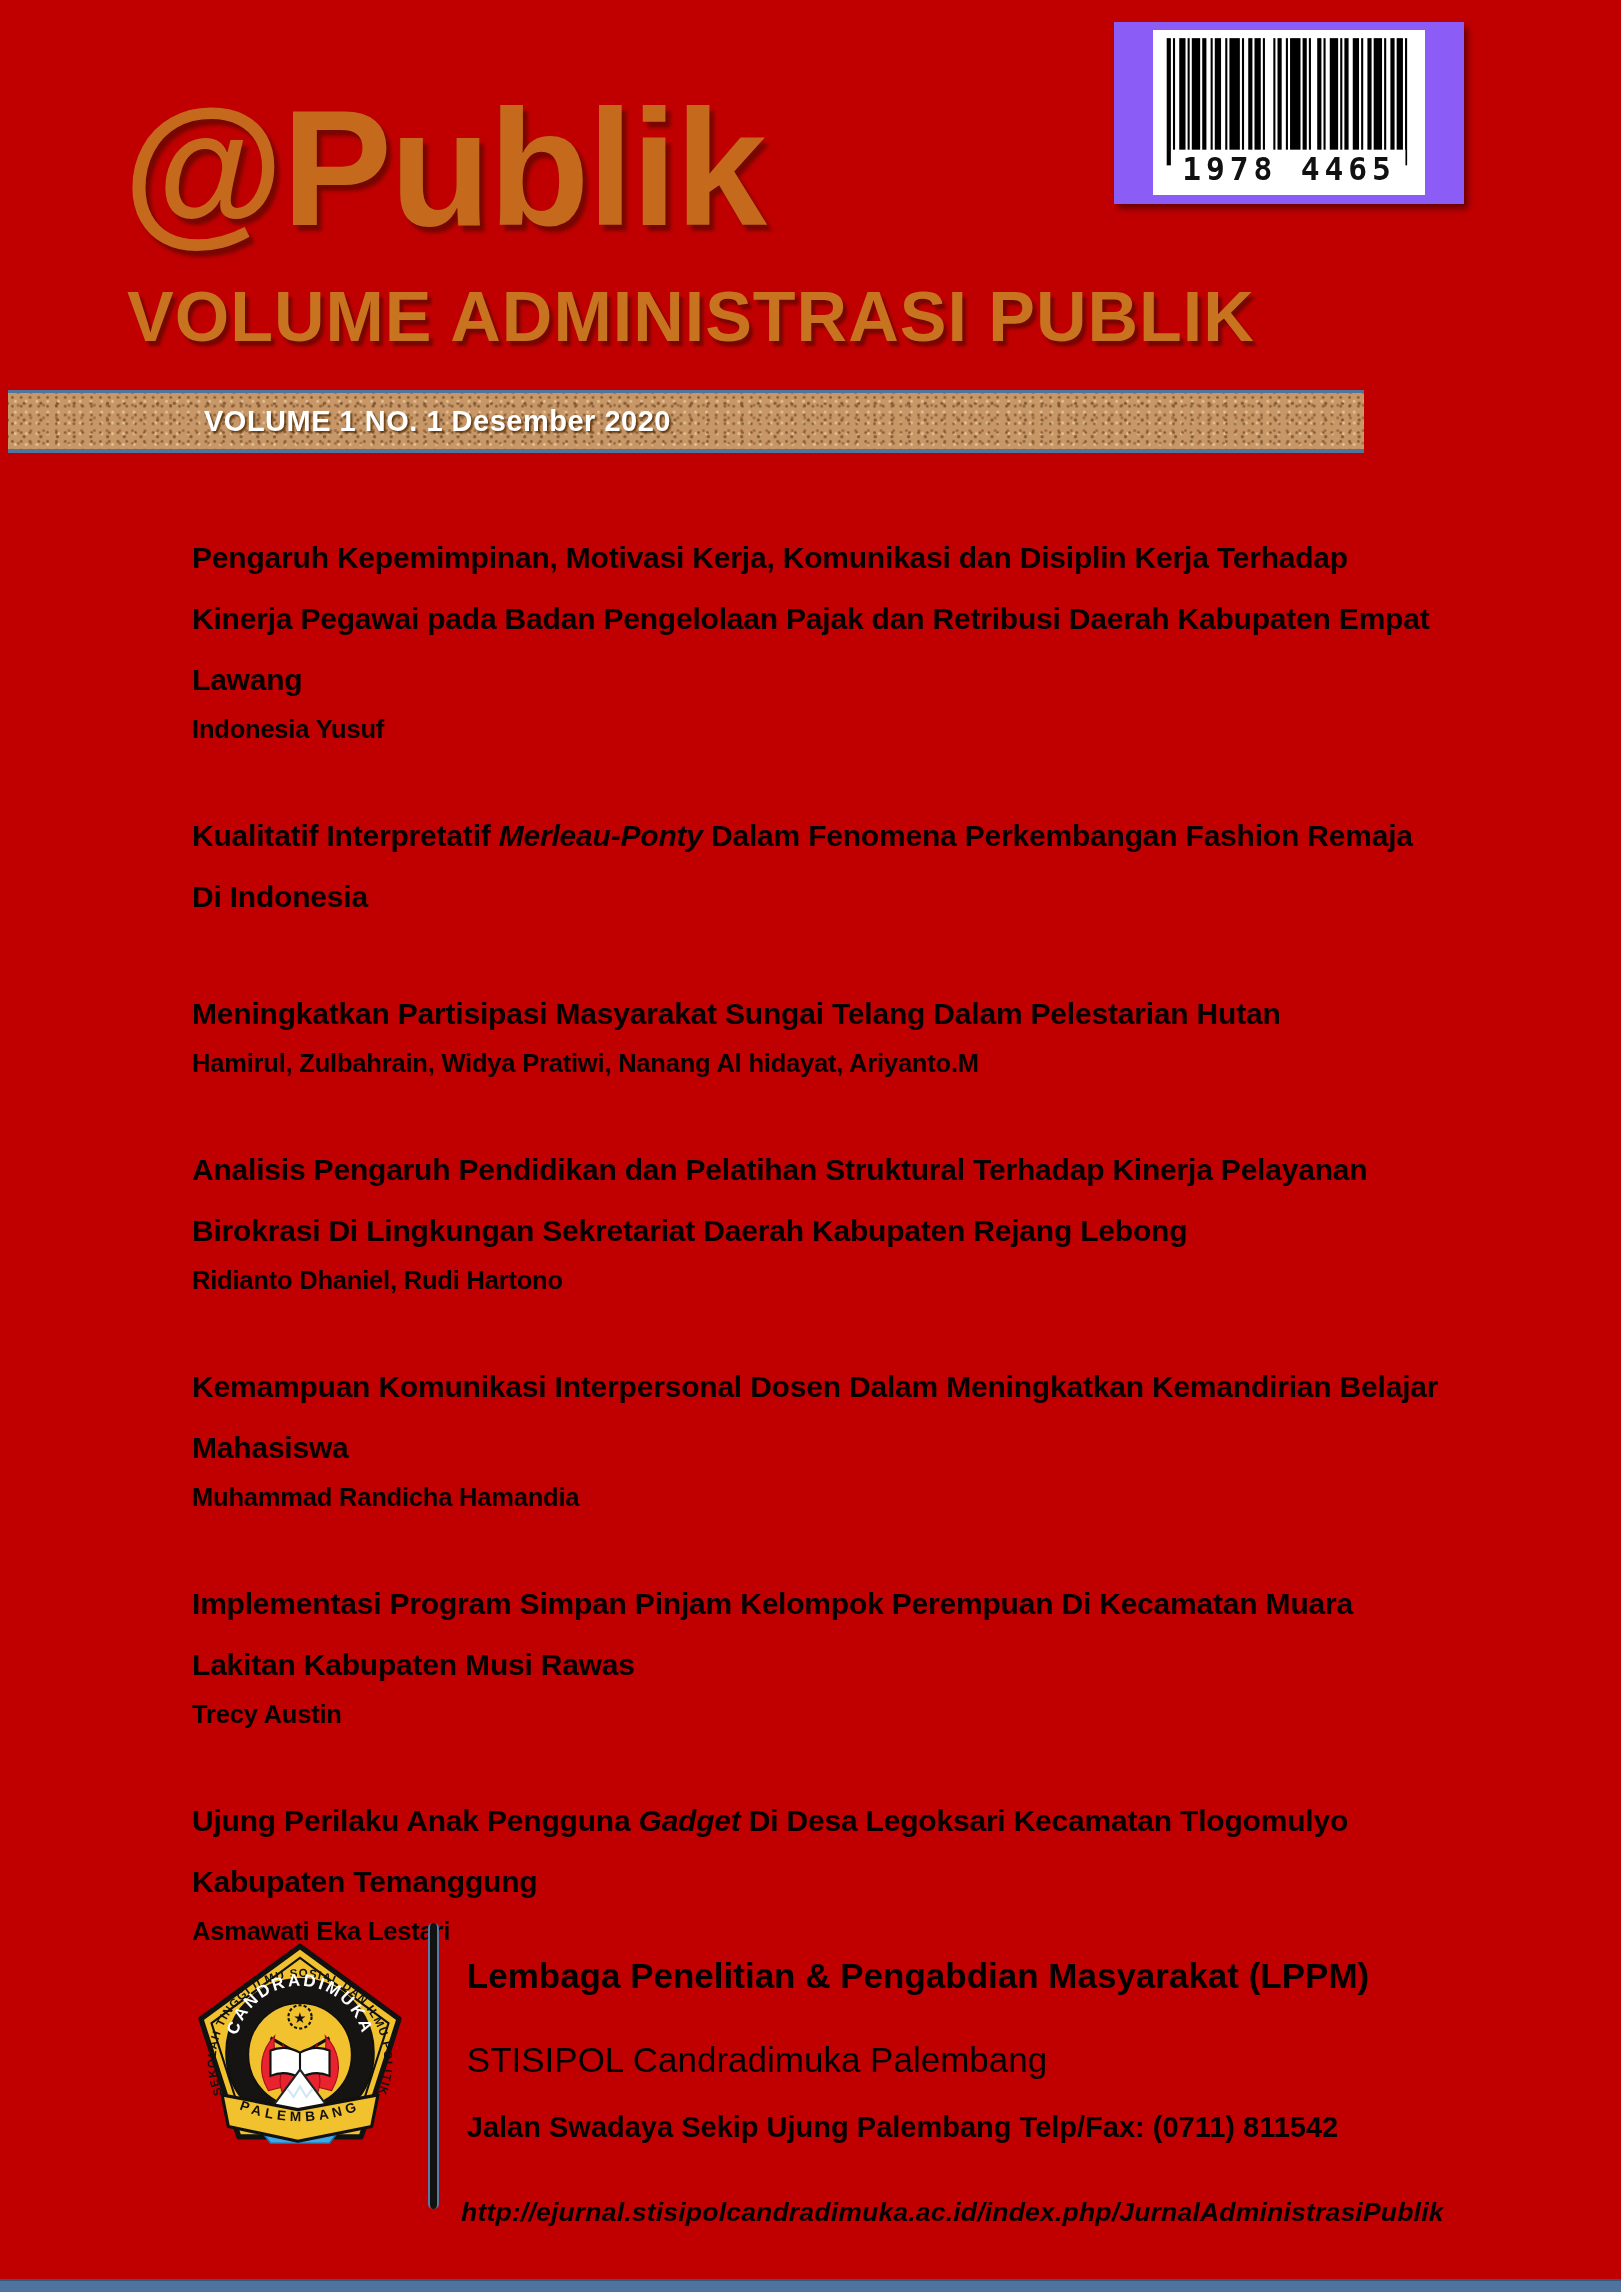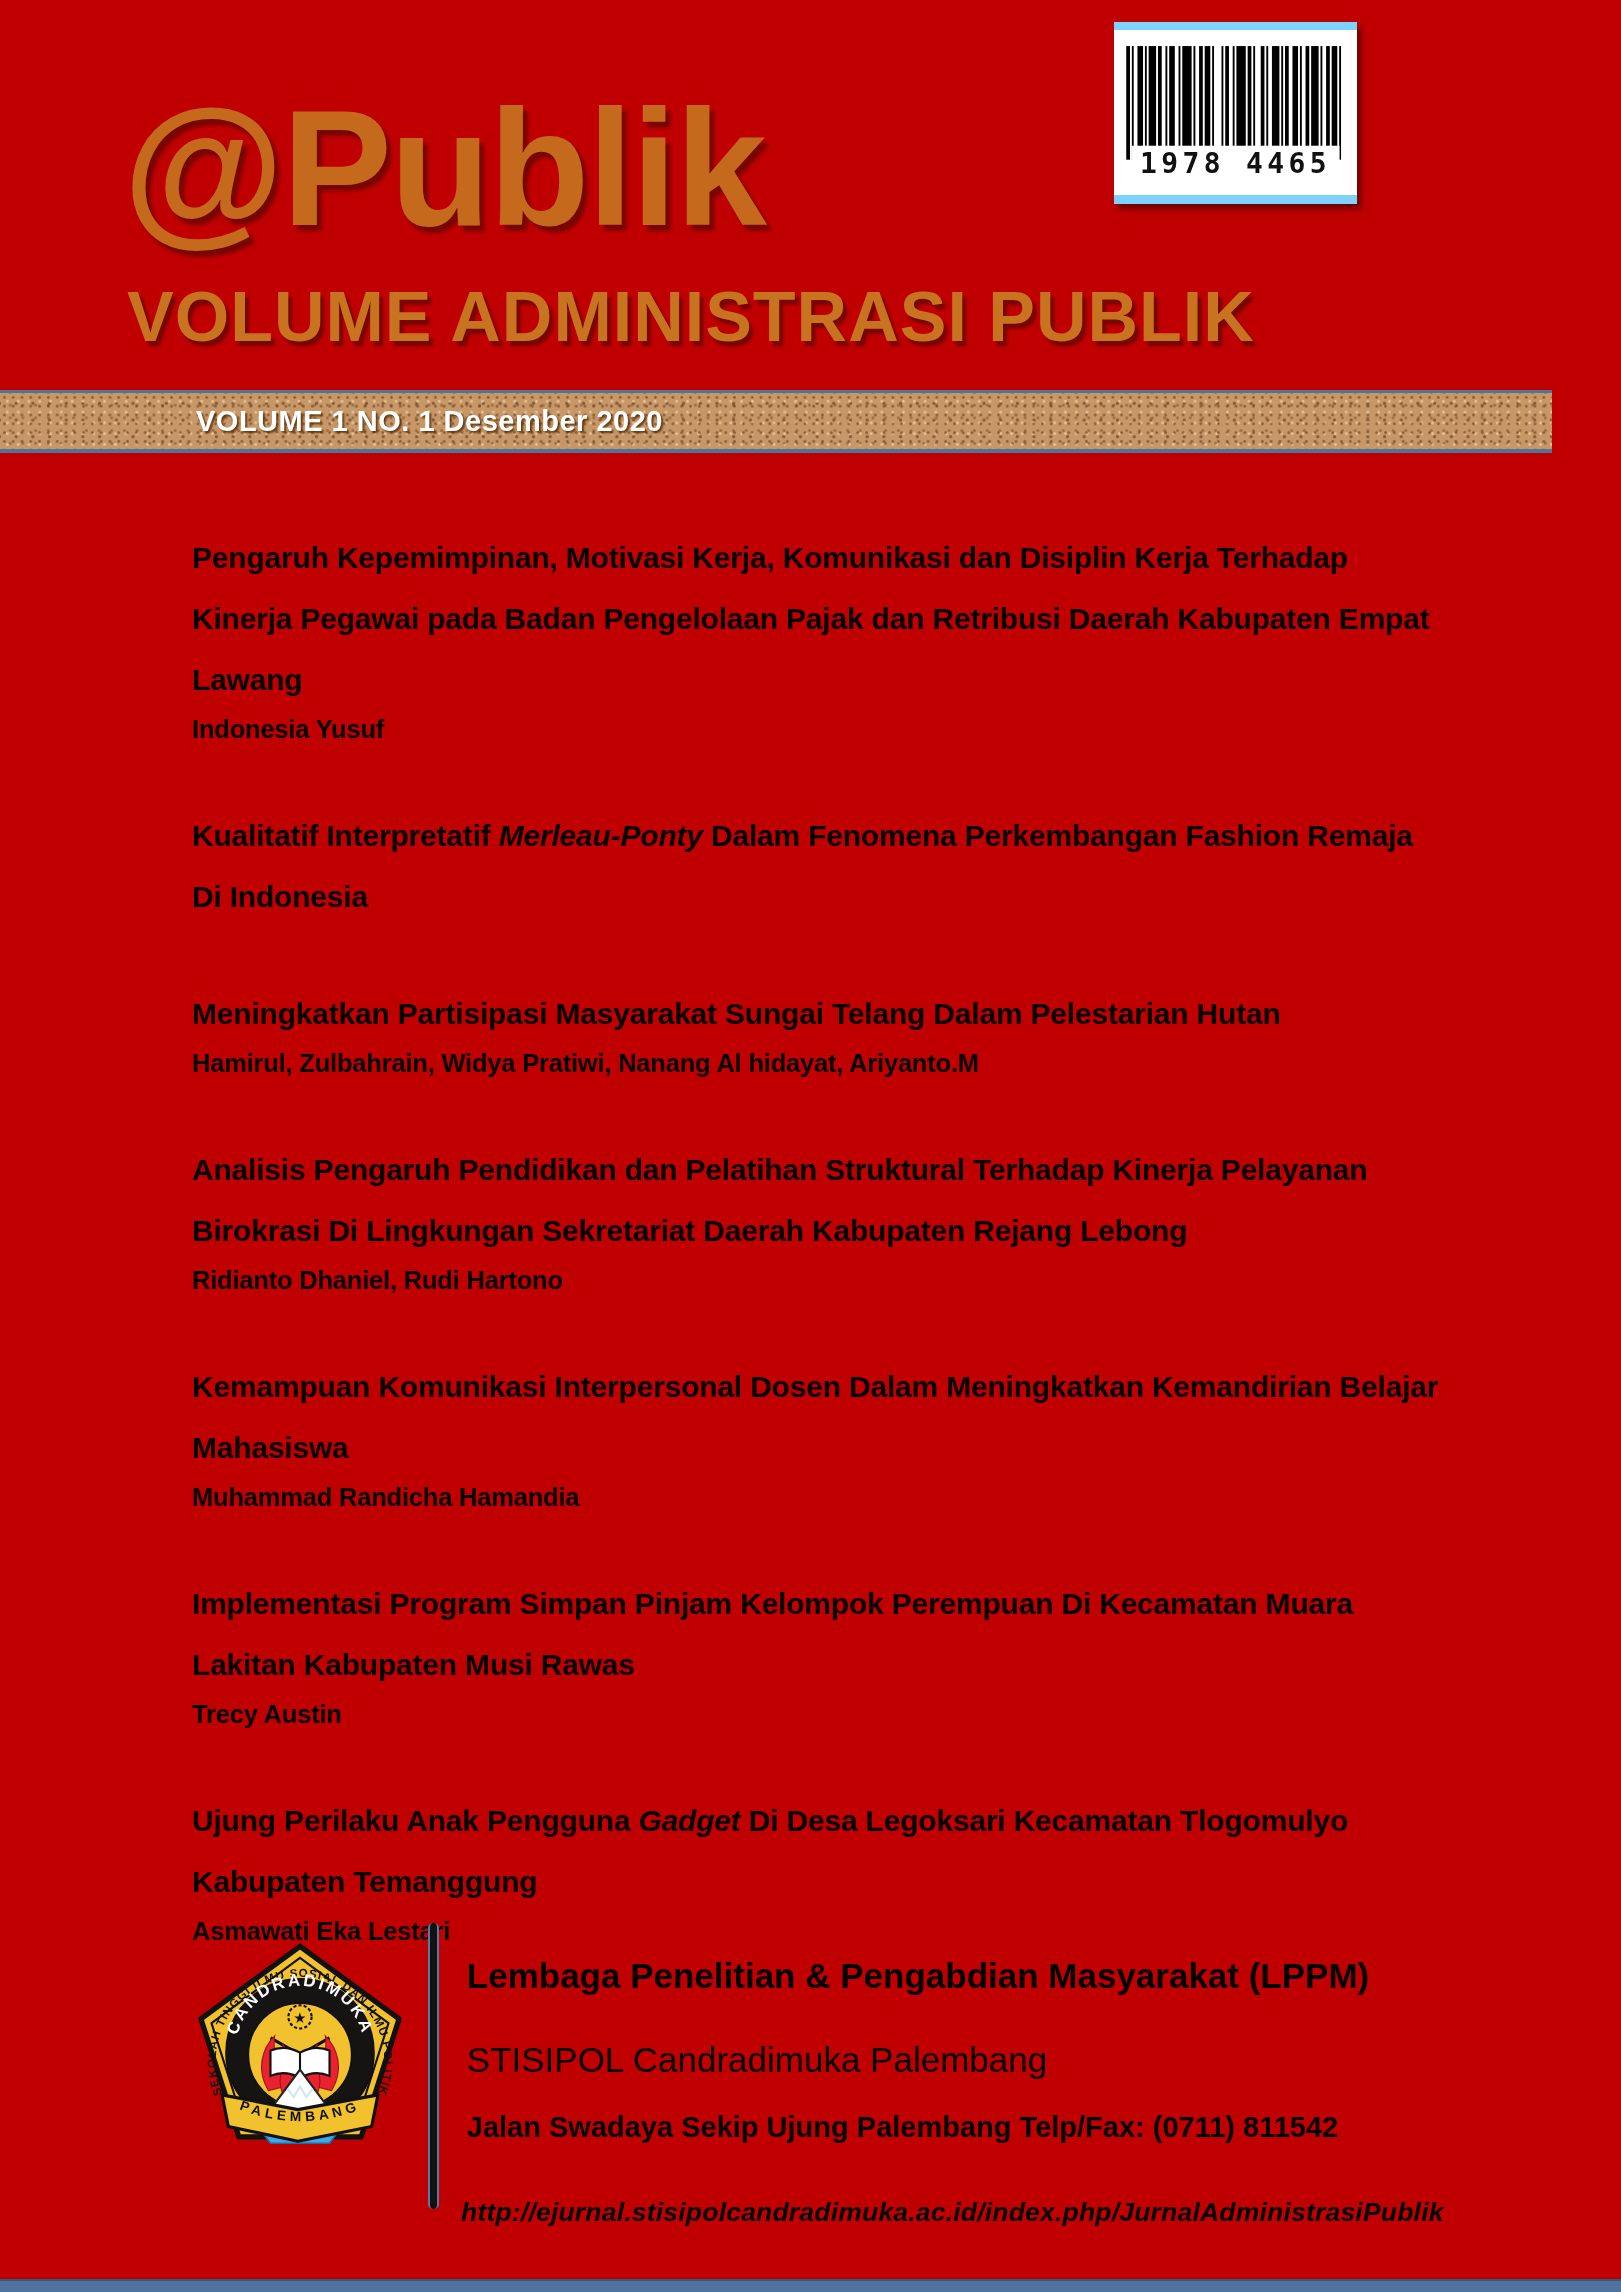--- a/index.html
+++ b/index.html
@@ -21,33 +21,33 @@
   .journal-subtitle{
     position:absolute;left:127px;top:282px;
     font-size:70px;font-weight:bold;line-height:1;
     color:#C8731F;letter-spacing:1px;
     text-shadow:3.9px 4.9px 2.9px rgba(70,10,0,.6);
     white-space:nowrap;
   }
   
   .barcode{
     position:absolute;left:1114px;top:21.6px;
-    width:243px;height:182px;
-    background:#7dd3fc;
+    width:350px;height:182px;
+    background:#8b5cf6;
     box-shadow:3.9px 4.9px 5.9px rgba(40,0,0,.55);
     display:flex;align-items:center;justify-content:center;
   }
   .barcode svg{background:#fff;}
   .barcode text{
     font-family:"DejaVu Sans Mono","Liberation Mono",monospace;
     font-weight:bold;
   }
   
   .volume-band{
-    position:absolute;left:0;top:390px;width:1552px;height:56px;
+    position:absolute;left:8px;top:390px;width:1356px;height:56px;
     border-top:3.9px solid #50749E;
     border-bottom:4.9px solid #50749E;
     background-color:#C79767;
     background-image:
       radial-gradient(rgba(92,52,20,.55) 1px, transparent 1.7px),
       radial-gradient(rgba(120,70,30,.5) 1px, transparent 1.9px),
       radial-gradient(rgba(255,228,185,.55) 1px, transparent 1.7px),
       radial-gradient(rgba(70,35,10,.5) 1.2px, transparent 2.1px);
     background-size:8.8px 8.8px,12.7px 12.7px,10.8px 10.8px,16.7px 16.7px;
     background-position:0 0,3.9px 5.9px,2px 2.9px,7.8px 2px;

